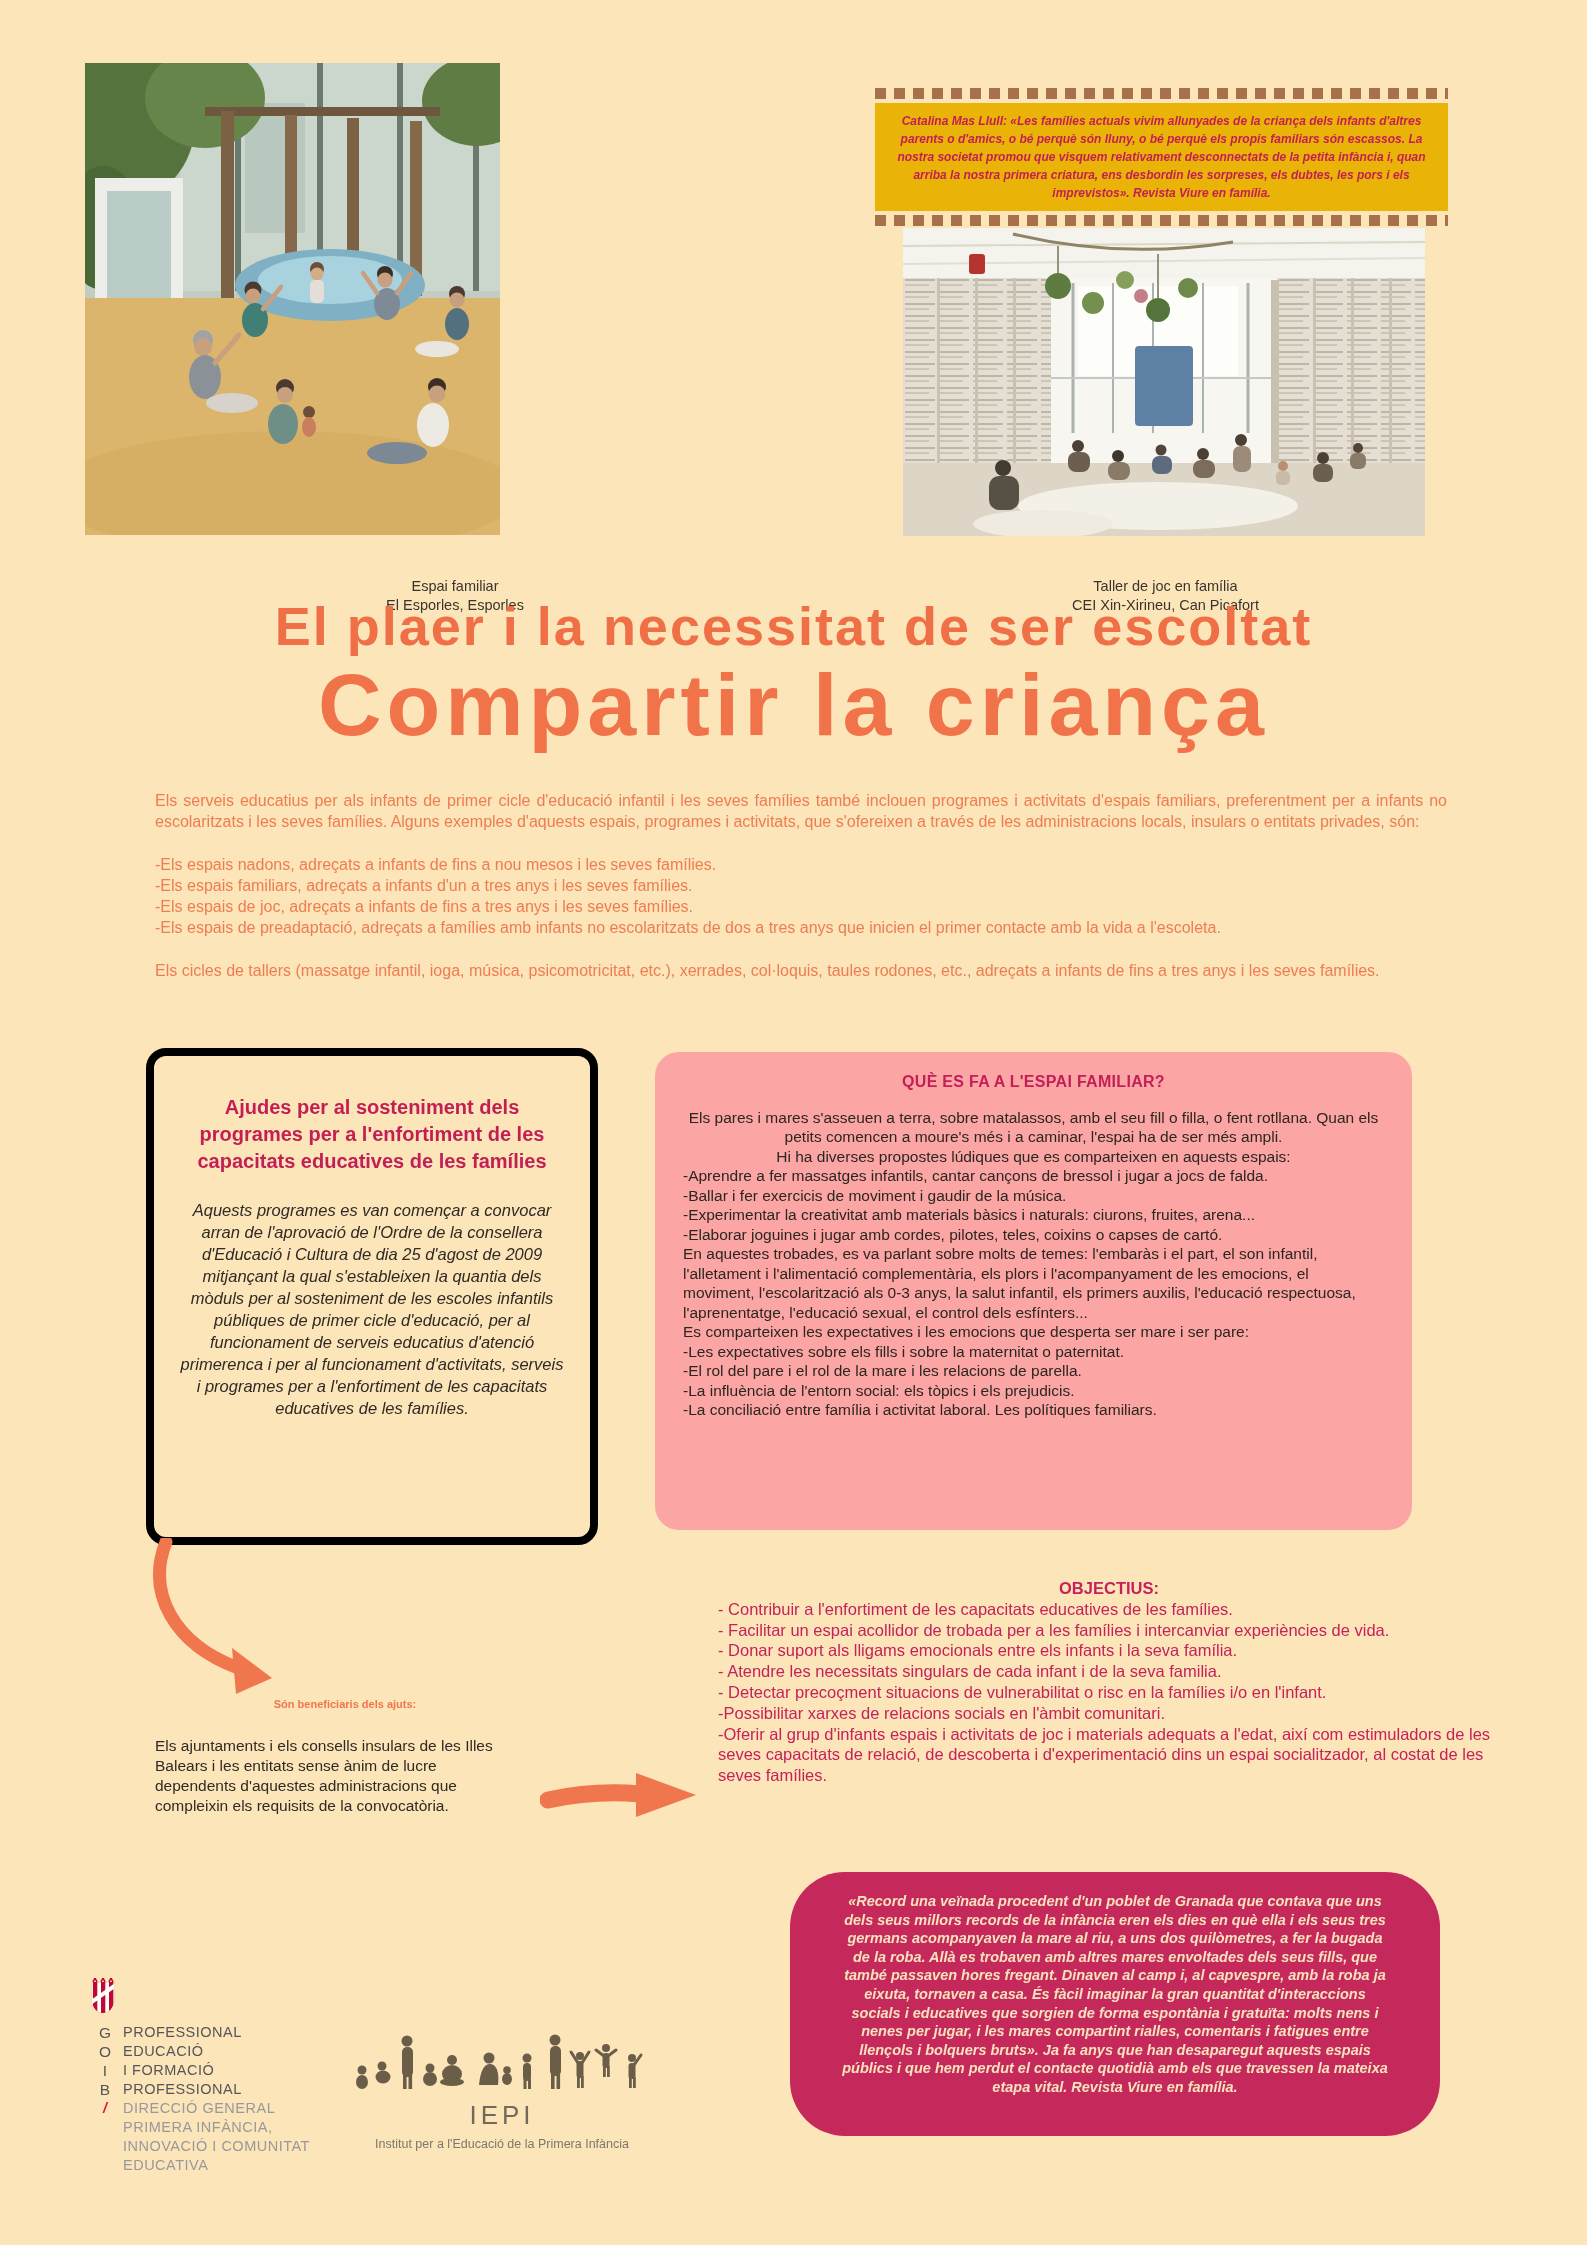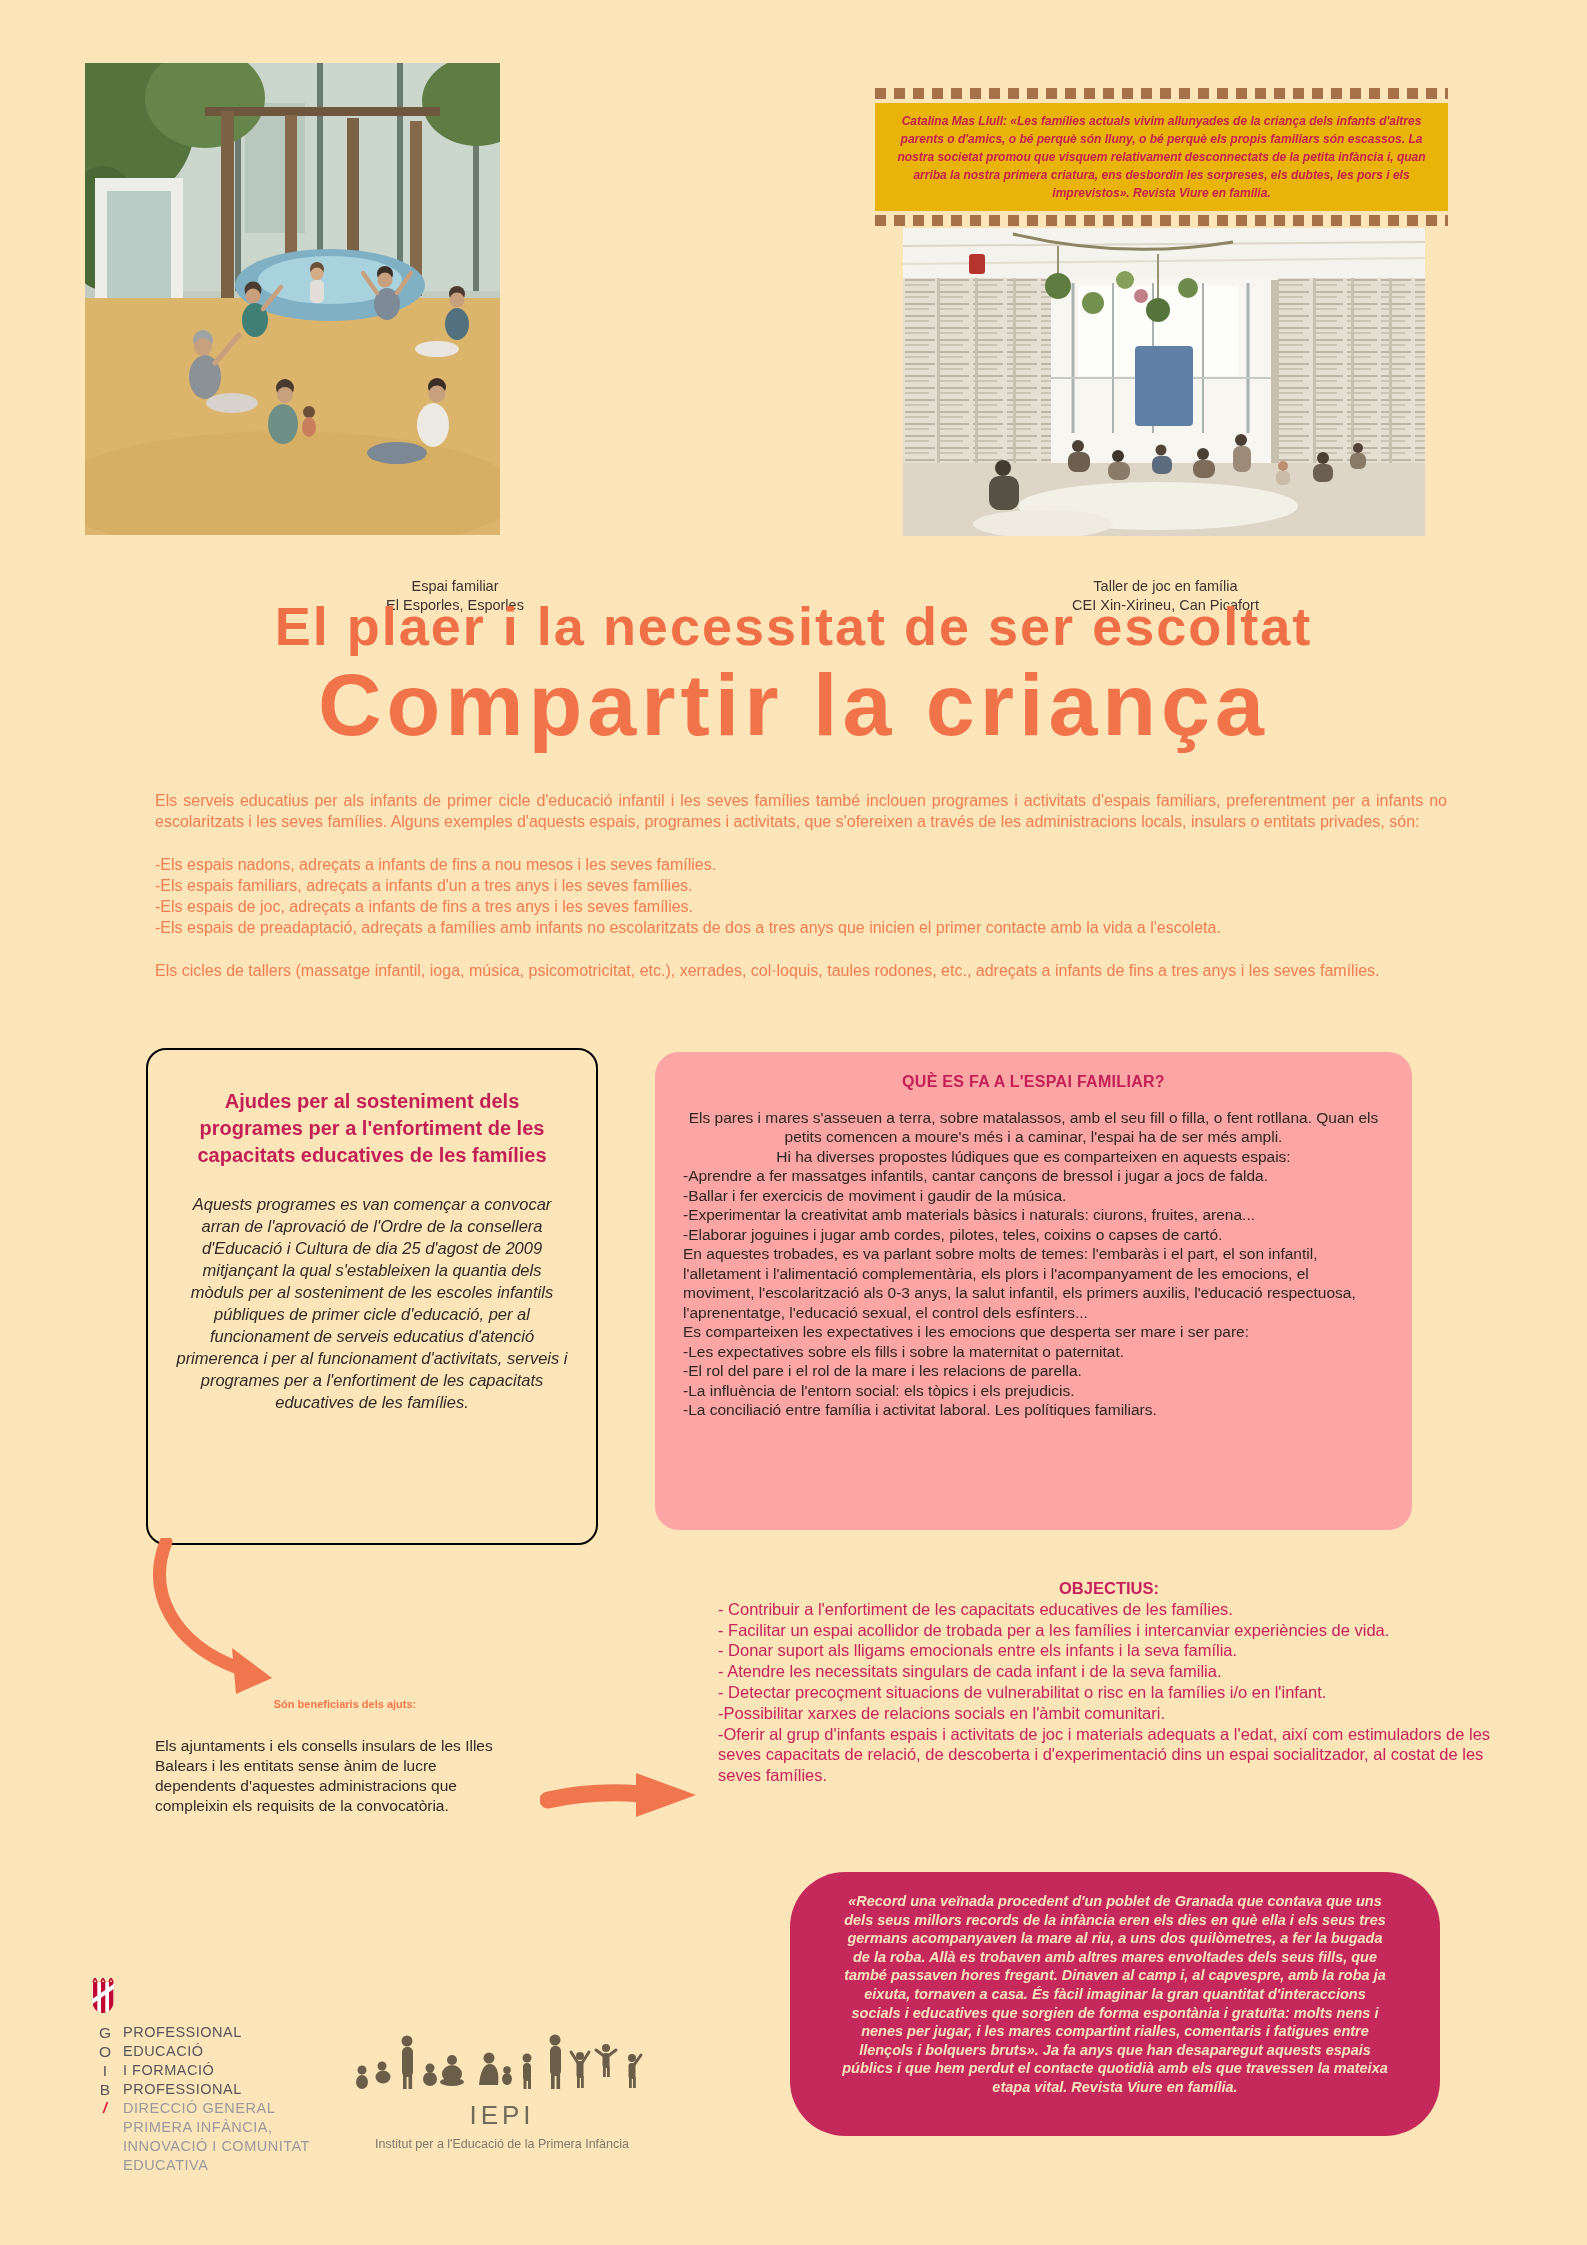--- a/index.html
+++ b/index.html
@@ -14,21 +14,21 @@
                  font-style:italic;font-size:12px;line-height:18px;text-align:center;}
 
   .title1{font-size:54px;font-weight:bold;color:#EF6F47;text-align:center;letter-spacing:2px;line-height:58px;}
   .title2{font-size:88px;font-weight:bold;color:#F1734A;text-align:center;letter-spacing:5px;line-height:100px;}
 
   .intro{color:#EF7C52;font-size:16px;line-height:21px;}
   .intro .p1{text-align:justify;margin:0 0 22px;}
   .intro .pl{margin:0;}
   .intro .p2{margin:22px 0 0;}
 
-  .ajudes{border:2px solid #000000;border-radius:20px;box-sizing:border-box;padding:38px 24px 0;}
+  .ajudes{border:8px solid #000000;border-radius:20px;box-sizing:border-box;padding:38px 24px 0;}
   .ajudes-title{color:#C31F55;font-weight:bold;font-size:20px;line-height:27px;text-align:center;margin:0 10px;}
   .ajudes-body{color:#2F2A25;font-size:16.5px;line-height:22px;text-align:center;margin:24px 2px 0;font-style:italic;}
 
   .espai{background:#fca5a5;border-radius:24px;box-sizing:border-box;padding:18px 28px;
          color:#2B2620;font-size:15.5px;line-height:19.5px;}
   .espai-title{color:#C31F55;font-weight:bold;font-size:16px;text-align:center;margin:2px 0 16px;letter-spacing:.3px;}
   .espai p{margin:0;}
   .mt{margin-top:19px;}
   .center{text-align:center;}
 

